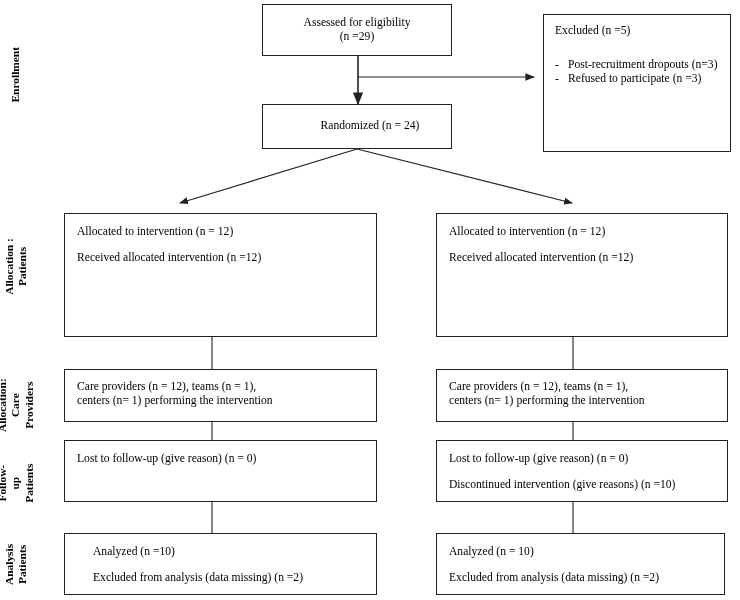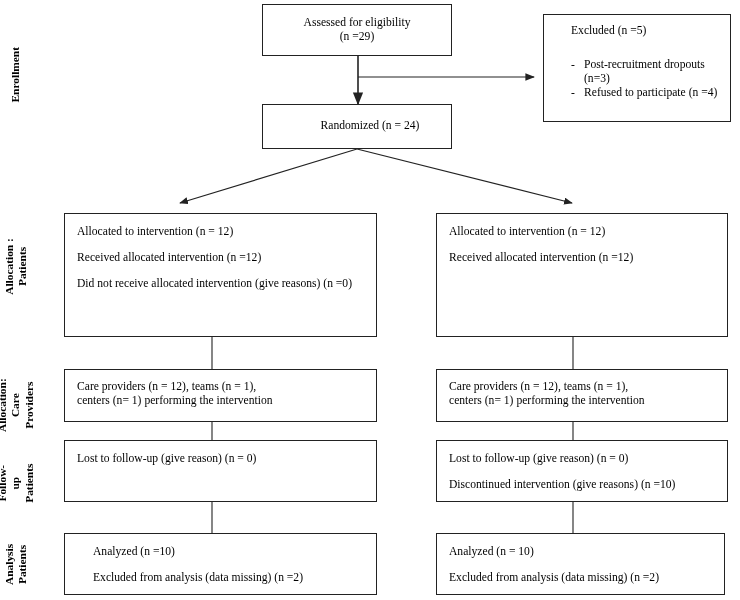--- a/index.html
+++ b/index.html
@@ -140,46 +140,45 @@
   <div class="stage-label" style="left:-18px; top:551px; width:68px;">
     <span class="sl">Analysis</span>
     <span class="sl">Patients</span>
   </div>
 
   <div class="node centered" style="left:262px; top:4px; width:190px; height:52px;">
     <span class="ln">Assessed for eligibility</span>
     <span class="ln">(n =29)</span>
   </div>
 
-  <div class="node" style="left:543px; top:14px; width:188px; height:108px; padding:9px 8px 6px 27px;">
+  <div class="node" style="left:543px; top:14px; width:188px; height:138px; padding:9px 8px 6px 11px;">
     <span class="ln">Excluded (n =5)</span>
     <span class="gap"></span>
     <span class="gap" style="height:8px;"></span>
     <span class="bullets">
       <span class="bullet-row">
         <span class="bullet-dash">-</span>
         <span class="bullet-text">Post-recruitment dropouts (n=3)</span>
       </span>
       <span class="bullet-row">
         <span class="bullet-dash">-</span>
-        <span class="bullet-text">Refused to participate (n =4)</span>
+        <span class="bullet-text">Refused to participate (n =3)</span>
       </span>
     </span>
   </div>
 
   <div class="node centered" style="left:262px; top:104px; width:190px; height:45px;padding-left:32px;">
     <span class="ln">Randomized (n = 24)</span>
   </div>
 
   <div class="node" style="left:64px; top:213px; width:313px; height:124px; padding:11px 10px 8px 12px;">
     <span class="ln">Allocated to intervention (n = 12)</span>
     <span class="gap"></span>
     <span class="ln">Received allocated intervention (n =12)</span>
     <span class="gap"></span>
-    <span class="ln wrap">Did not receive allocated intervention (give reasons) (n =0)</span>
   </div>
 
   <div class="node" style="left:436px; top:213px; width:292px; height:124px; padding:11px 10px 8px 12px;">
     <span class="ln">Allocated to intervention (n = 12)</span>
     <span class="gap"></span>
     <span class="ln">Received allocated intervention (n =12)</span>
     <span class="gap"></span>
   </div>
 
   <div class="node" style="left:64px; top:369px; width:313px; height:53px; padding:10px 10px 8px 12px;">

